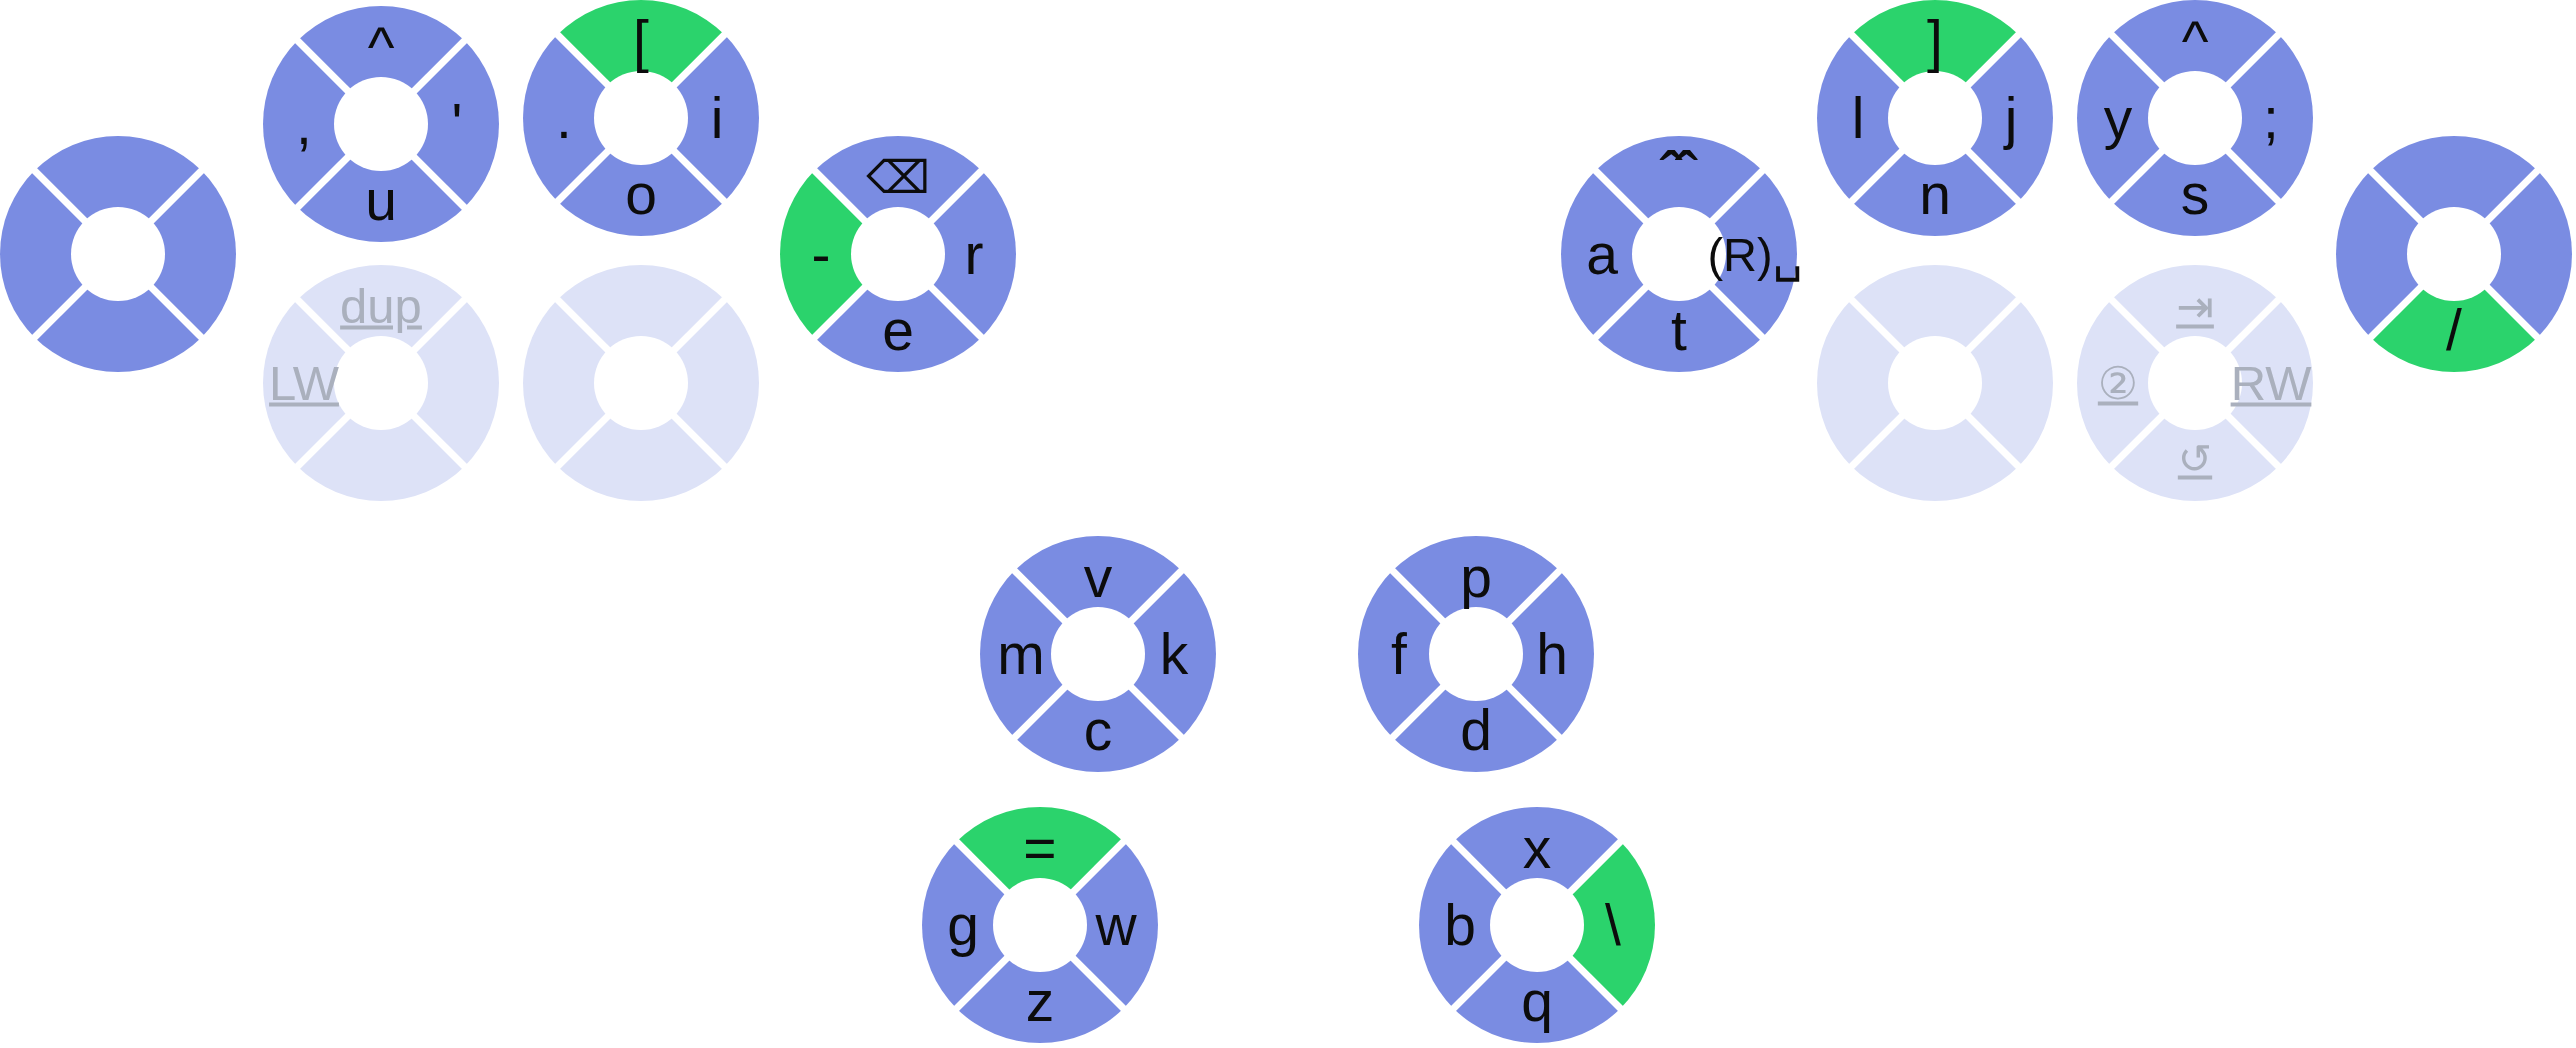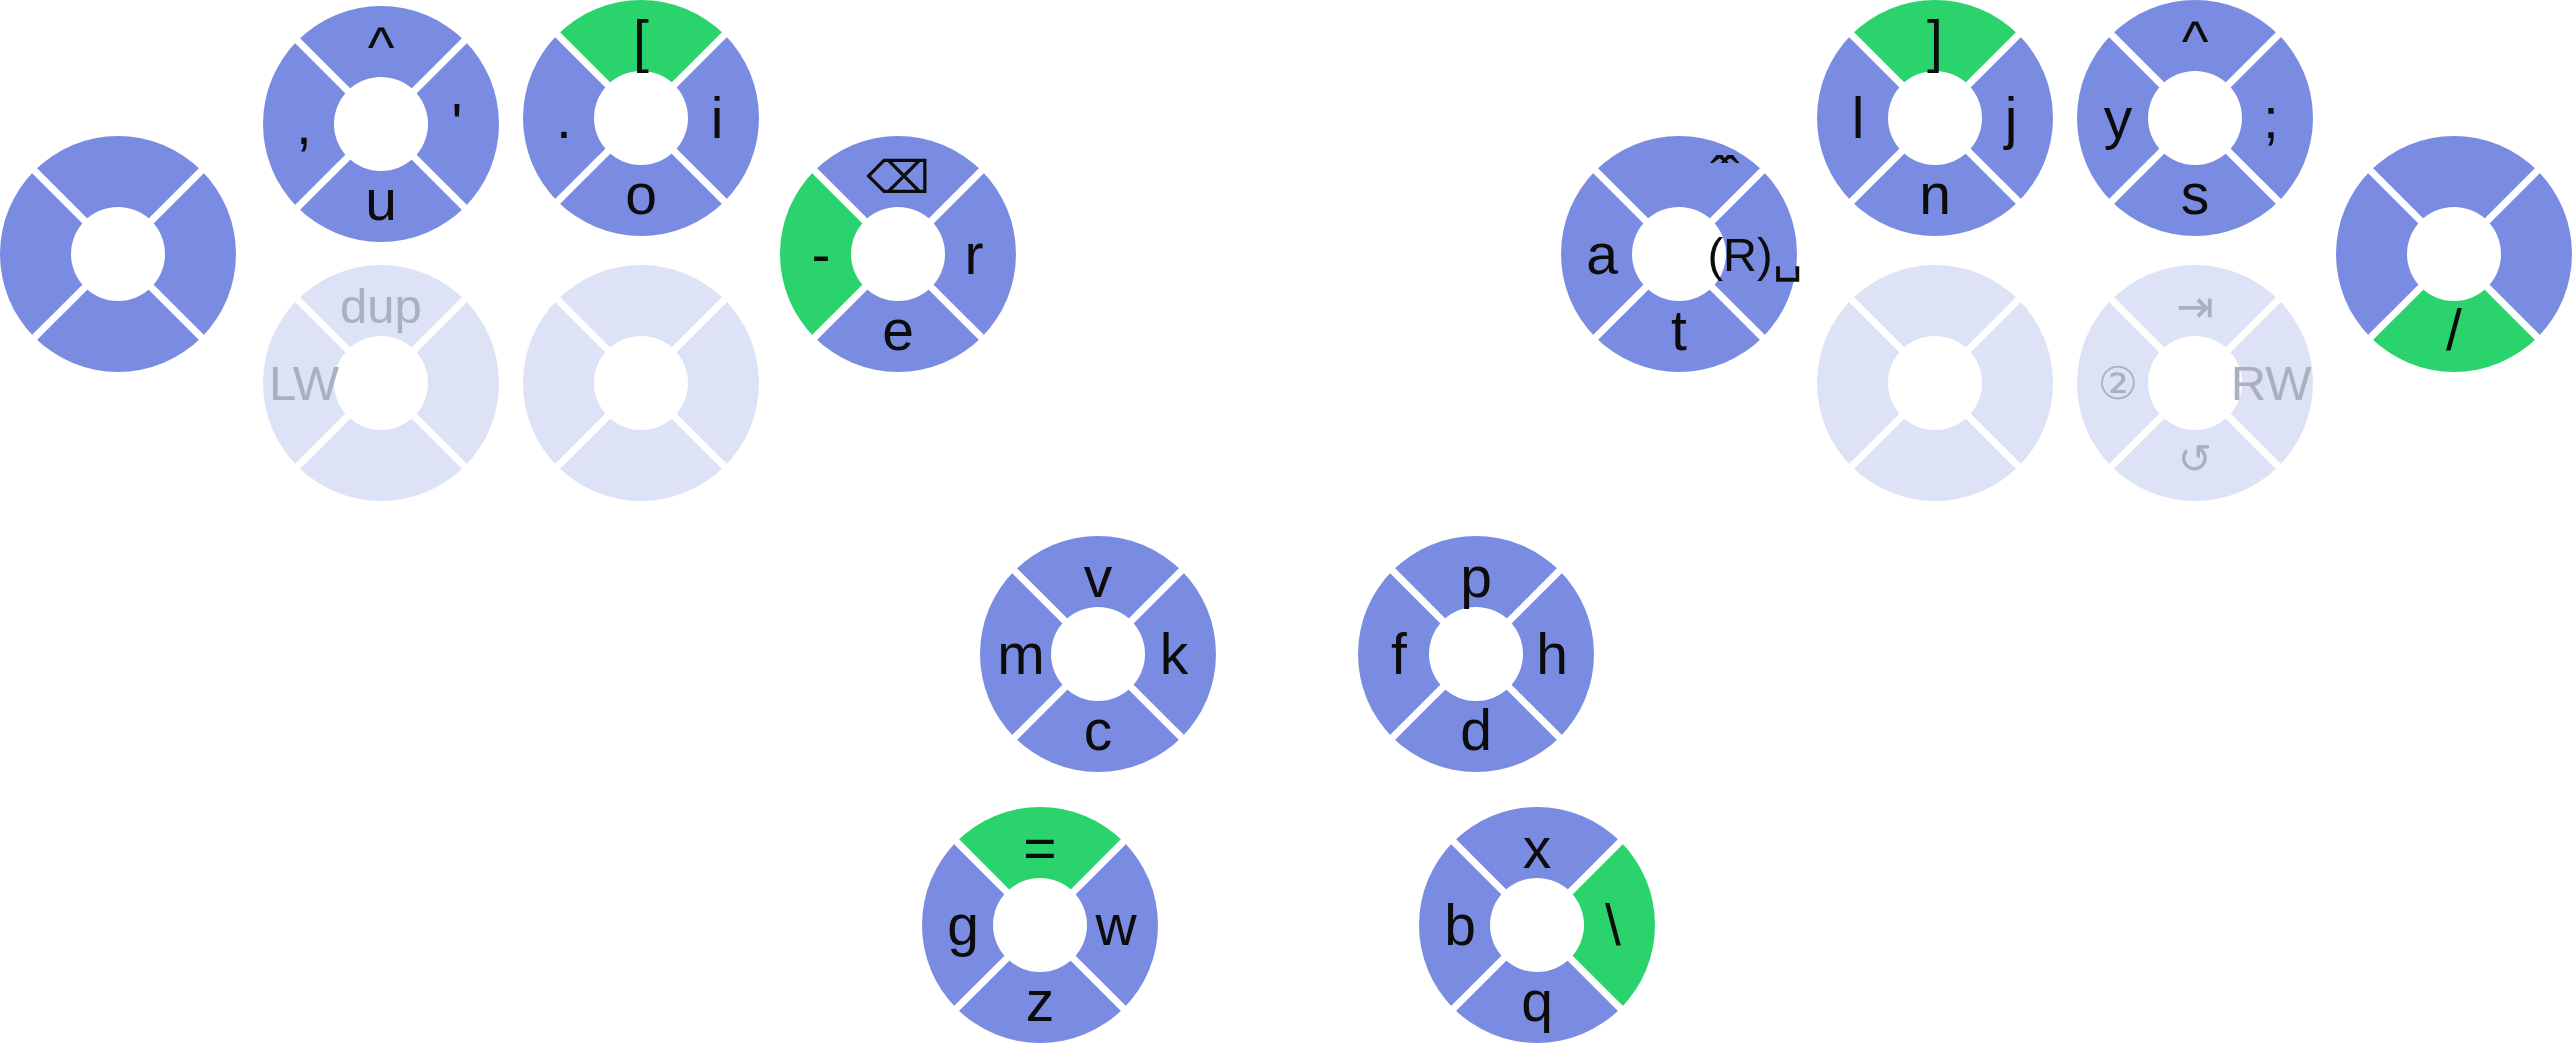--- a/index.html
+++ b/index.html
@@ -37,23 +37,23 @@
     background:var(--background,#fff);transform:translate(-50%,-50%);
   }
   .lbl{
     position:absolute;transform:translate(-50%,-50%);
     font-size:57px;line-height:1;color:var(--label,#0c0c0c);white-space:nowrap;
   }
   .lbl.n{left:50%;top:41px;}
   .lbl.s{left:50%;top:194px;}
   .lbl.w{left:41px;top:118px;}
   .lbl.e{left:194px;top:118px;}
-  .faded .lbl{color:var(--label_faded,#aab0bd);font-size:49px;}
+  .faded .lbl{color:var(--label_faded,#aab0bd);font-size:49px;text-decoration:underline;}
   .lbl.icon-backspace{font-size:45px;}
-  .lbl.icon-caps{font-size:56px;letter-spacing:-7.9px;padding-right:7.9px;margin-left:46px;}
+  .lbl.icon-caps{font-size:70px;letter-spacing:-7.9px;padding-right:7.9px;}
   .lbl.wide{font-size:47px;}
   .lbl.icon-tab{font-size:45px;}
   .lbl.icon-redo{font-size:41px;}
   .lbl.icon-two{font-size:45px;}
 </style>
 </head>
 <body>
 
 <div class="canvas">
 

